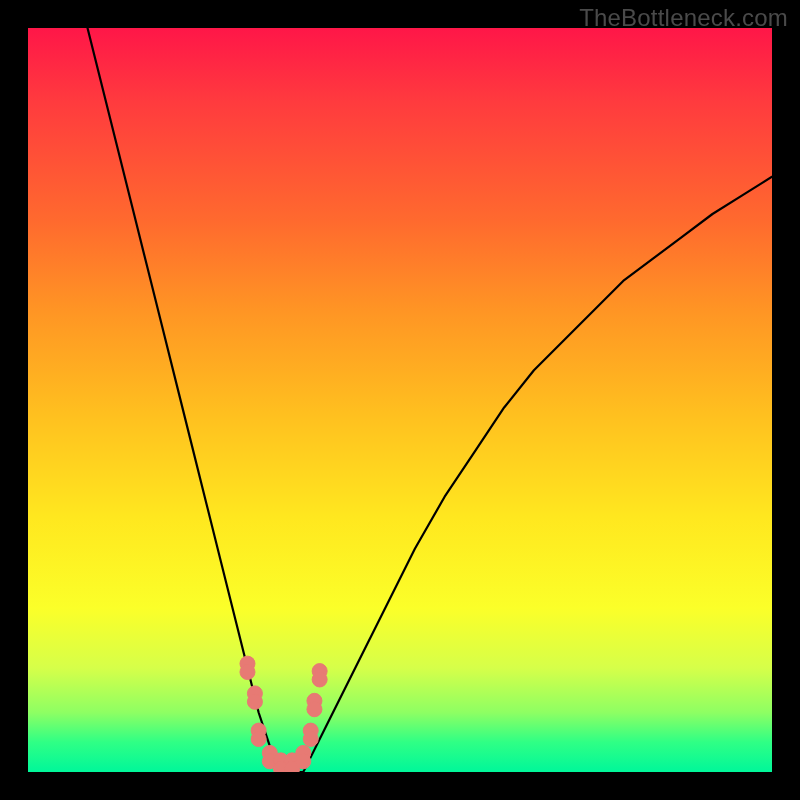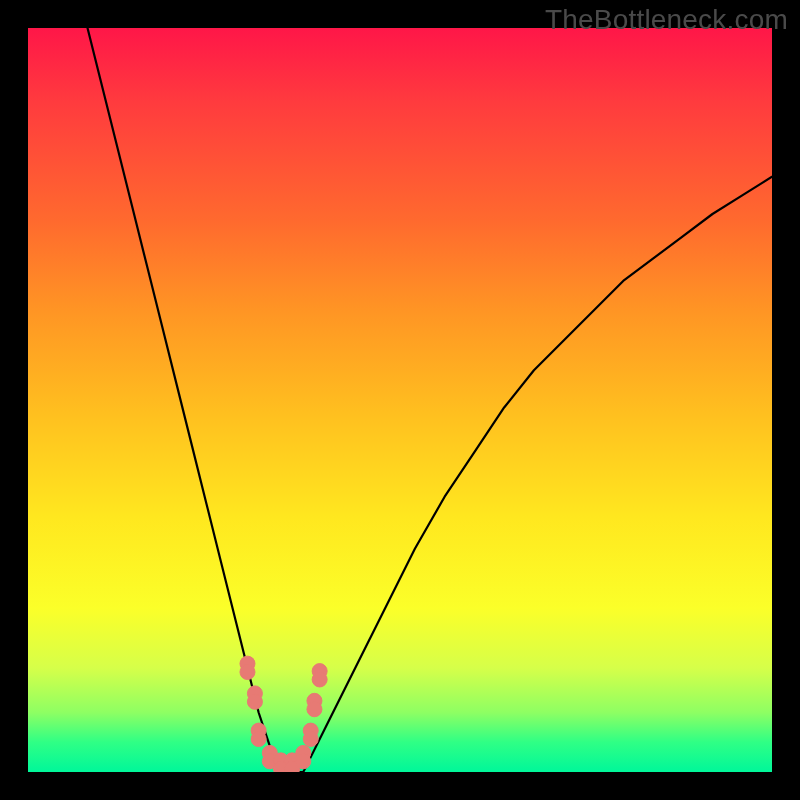--- a/index.html
+++ b/index.html
@@ -9,21 +9,21 @@
     width: 800px;
     height: 800px;
     background: #000;
   }
   .watermark {
     position: absolute;
     top: 4px;
     right: 12px;
     color: #4a4a4a;
     font-family: Arial, Helvetica, sans-serif;
-    font-size: 28px;
+    font-size: 24px;
     font-weight: 500;
     letter-spacing: 0.2px;
     z-index: 5;
   }
   .plot {
     position: absolute;
     left: 28px;
     top: 28px;
     width: 744px;
     height: 744px;

